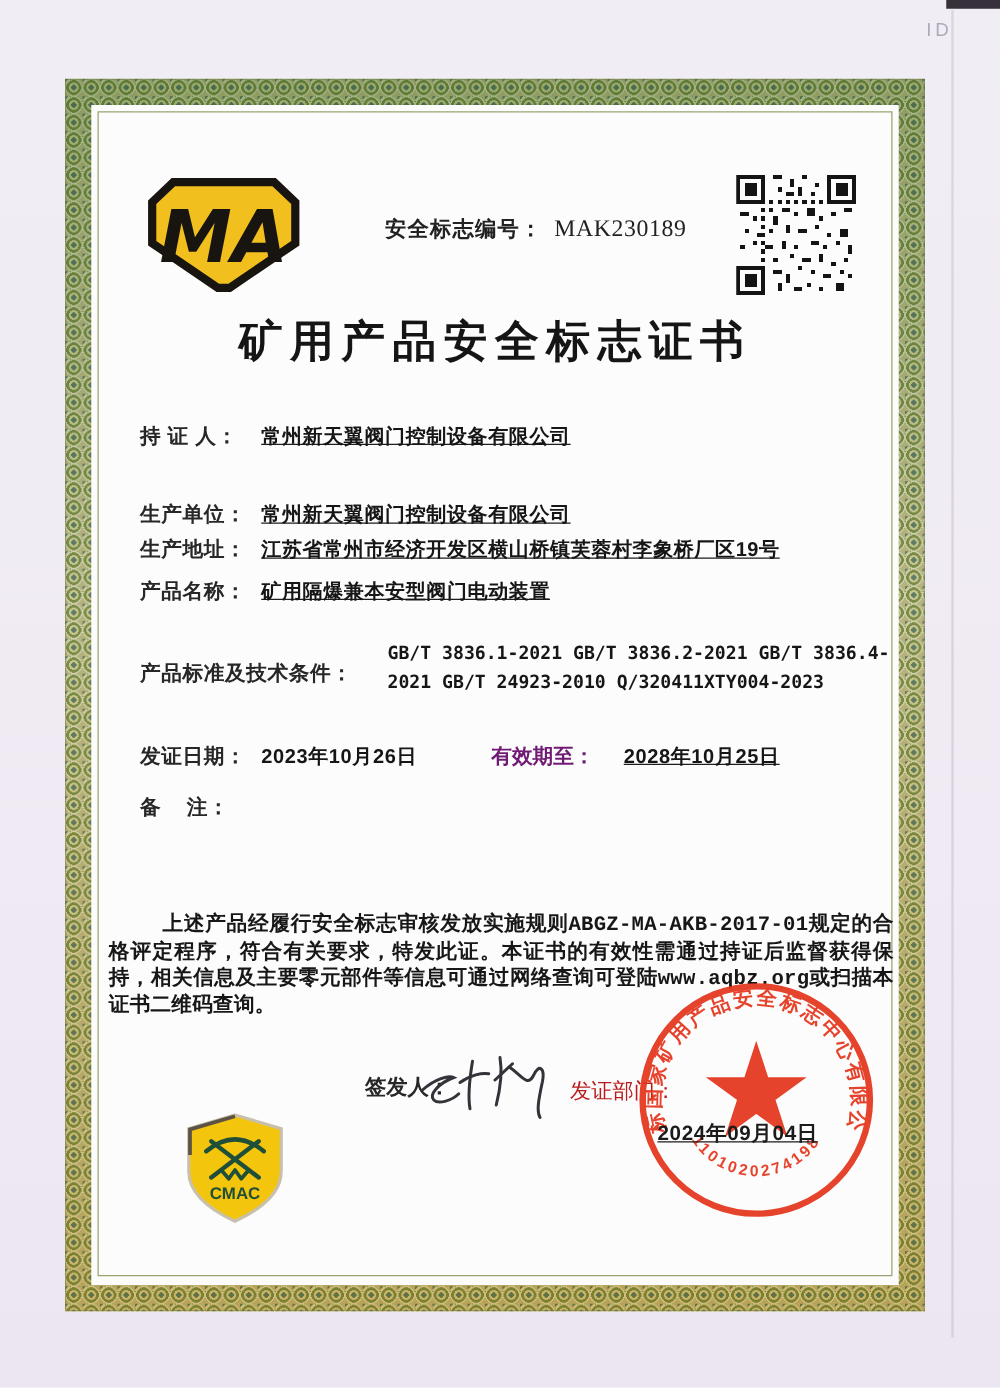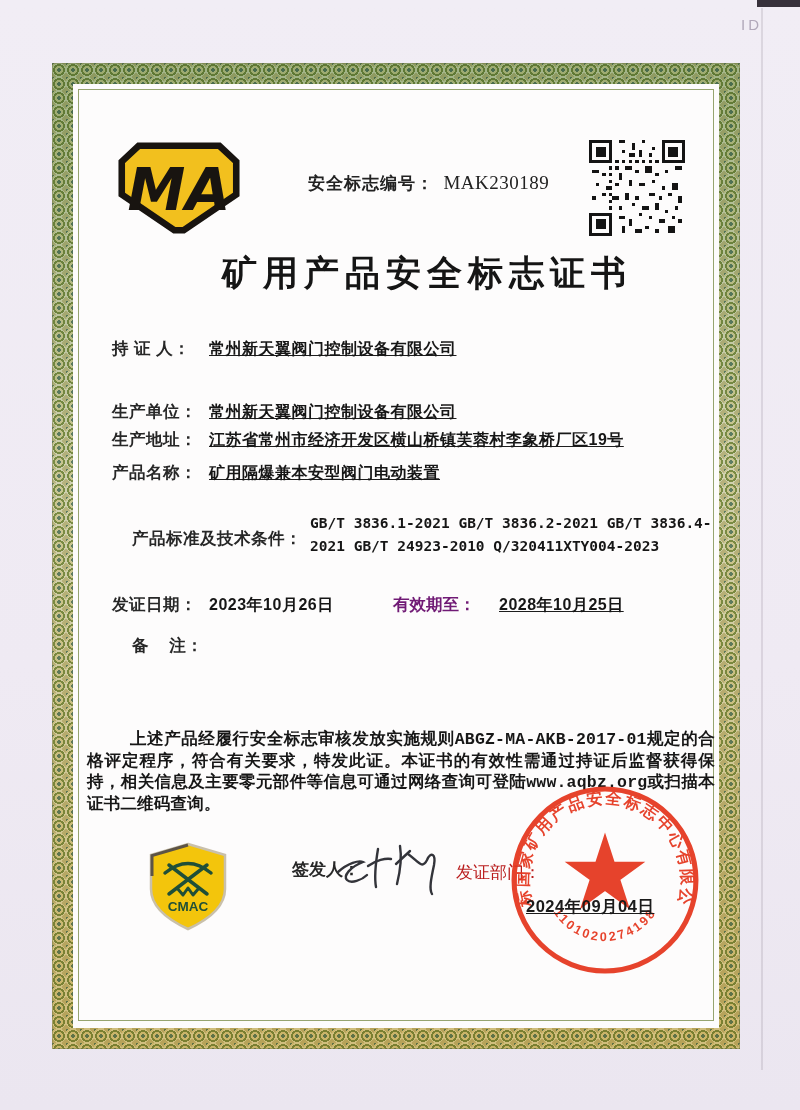--- a/index.html
+++ b/index.html
@@ -29,36 +29,36 @@
   .paper{position:absolute;left:21px;top:21px;right:21px;bottom:21px;background:#fdfcfc;}
   .innerline{position:absolute;left:26px;top:26px;right:26px;bottom:28px;border:1px solid #96a470;}
   
   .ma-logo{position:absolute;left:118px;top:142px;}
   .certno{position:absolute;left:308px;top:172px;font-size:17px;color:#222;white-space:pre;}
   .certno .lbl{font-weight:bold;letter-spacing:1px;}
   .certno .val{font-family:"Liberation Serif",serif;font-size:19px;letter-spacing:.5px;}
   .qr{position:absolute;left:589px;top:140px;}
   
   .title{position:absolute;left:73px;top:250px;width:646px;text-align:center;
-    font-size:35px;font-weight:900;color:#151515;letter-spacing:6px;margin-left:31px;}
+    font-size:35px;font-weight:900;color:#151515;letter-spacing:6px;}
   
   .frow{position:absolute;left:112px;white-space:pre;color:#1d1d1d;text-decoration:underline;}
   .flabel{display:inline-block;width:97px;font-weight:bold;font-size:16.5px;color:#272727;letter-spacing:.5px;}
-  .flabel.auto{width:auto;margin-left:20px;}
+  .flabel.auto{width:auto;}
   .fvalue{font-weight:bold;font-size:16px;letter-spacing:.5px;color:#161616;}
   .dval{display:inline-block;width:184px;}
   .dlabel2{display:inline-block;width:106px;font-weight:bold;font-size:16.5px;color:#701a75;}
   .stdval{position:absolute;left:310px;top:512px;width:420px;font-weight:bold;
     font-family:"DejaVu Sans Mono",monospace;font-size:14.5px;line-height:23px;color:#161616;}
   
   .statement{position:absolute;left:87px;top:729px;width:628px;margin:0;
     font-size:16.5px;font-weight:bold;line-height:21.5px;color:#171717;
     text-align:justify;text-indent:43px;letter-spacing:.2px;font-family:Liberation Mono, monospace;}
   
-  .cmac{position:absolute;left:147px;top:842px;}
+  .cmac{position:absolute;left:147px;top:890px;}
   .signer{position:absolute;left:292px;top:858px;font-size:17px;font-weight:bold;color:#272727;}
   .signature{position:absolute;left:330px;top:834px;}
   .dept{position:absolute;left:456px;top:861px;font-size:17px;font-weight:normal;color:#b91c1c;}
   .seal{position:absolute;left:509px;top:784px;opacity:.92;}
   .seal-date{position:absolute;left:526px;top:896px;font-size:16.5px;font-weight:bold;color:#1b1b1b;letter-spacing:.5px;z-index:5;text-decoration:underline;}
 </style>
 </head>
 <body>
 
 <div class="sheet">

